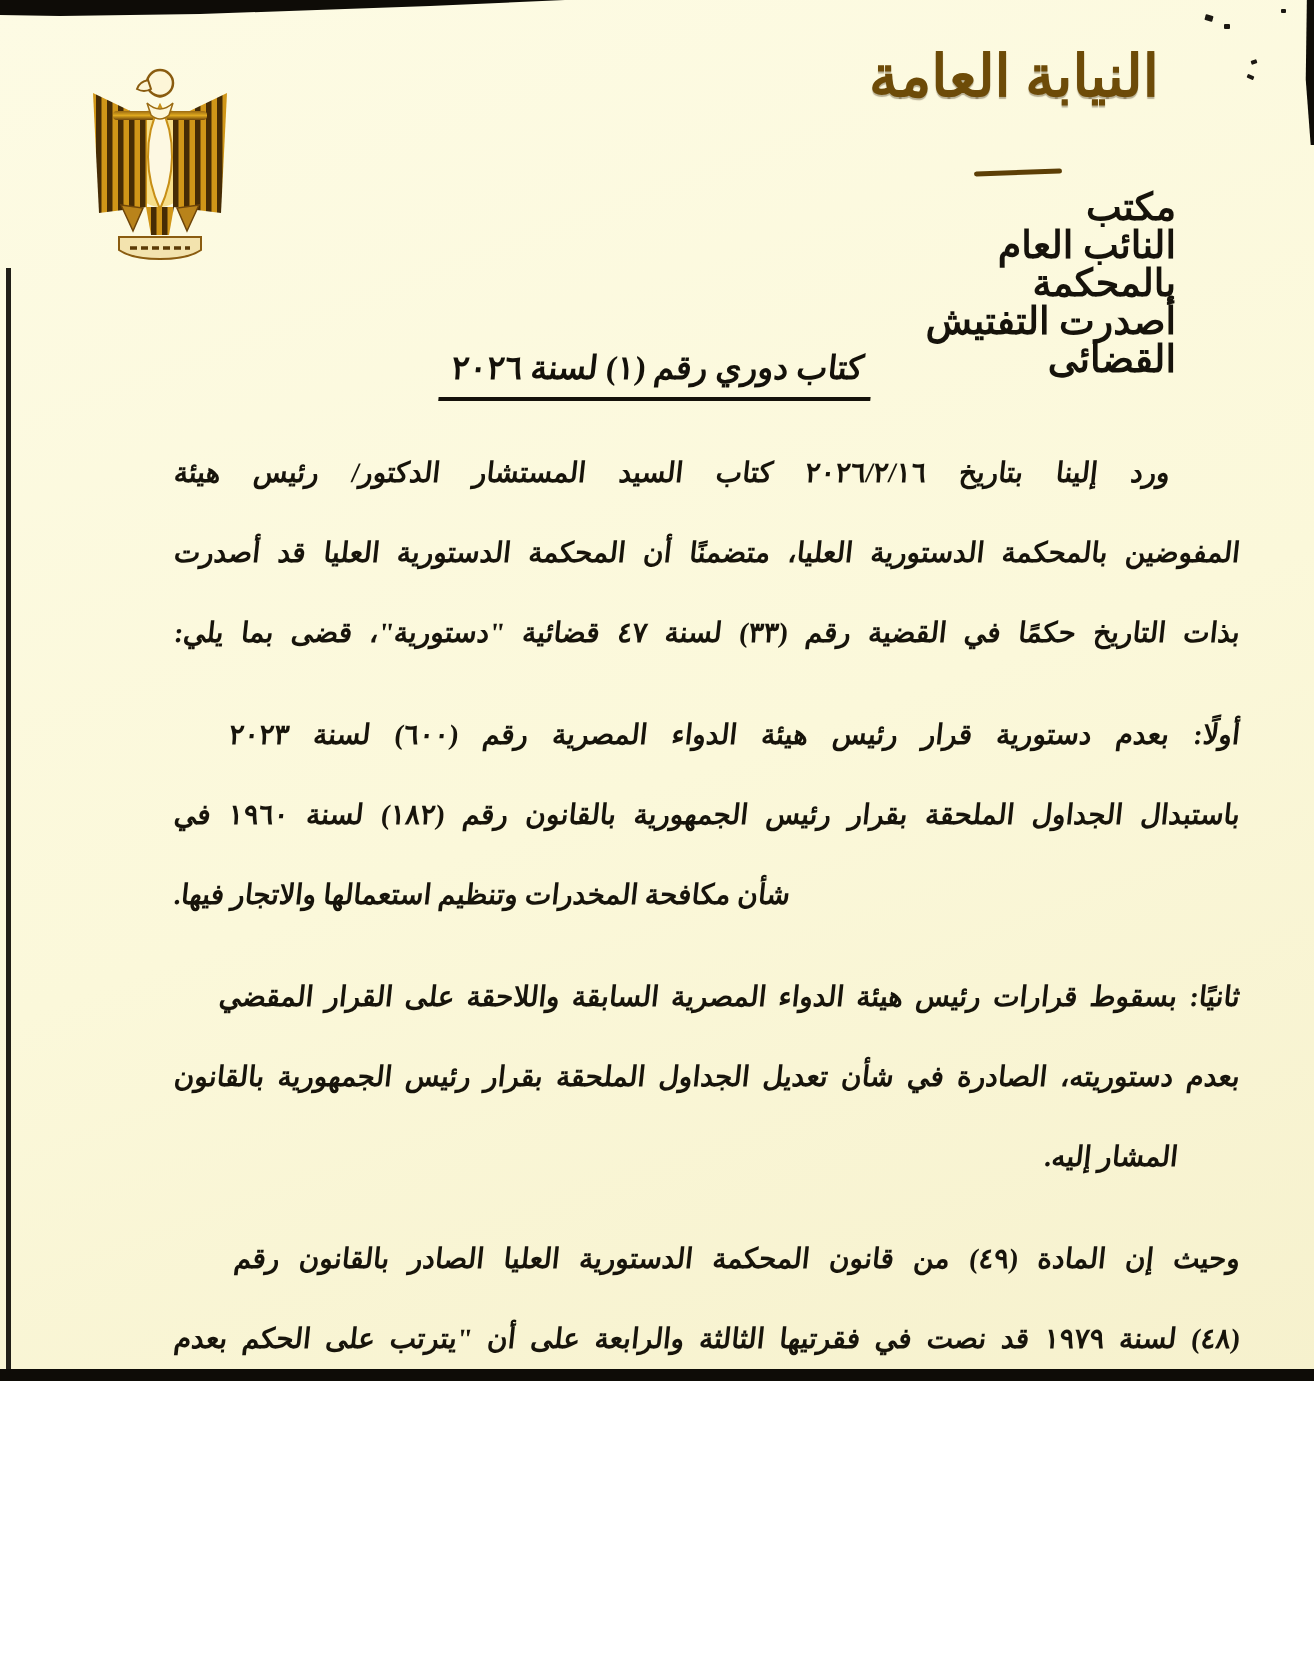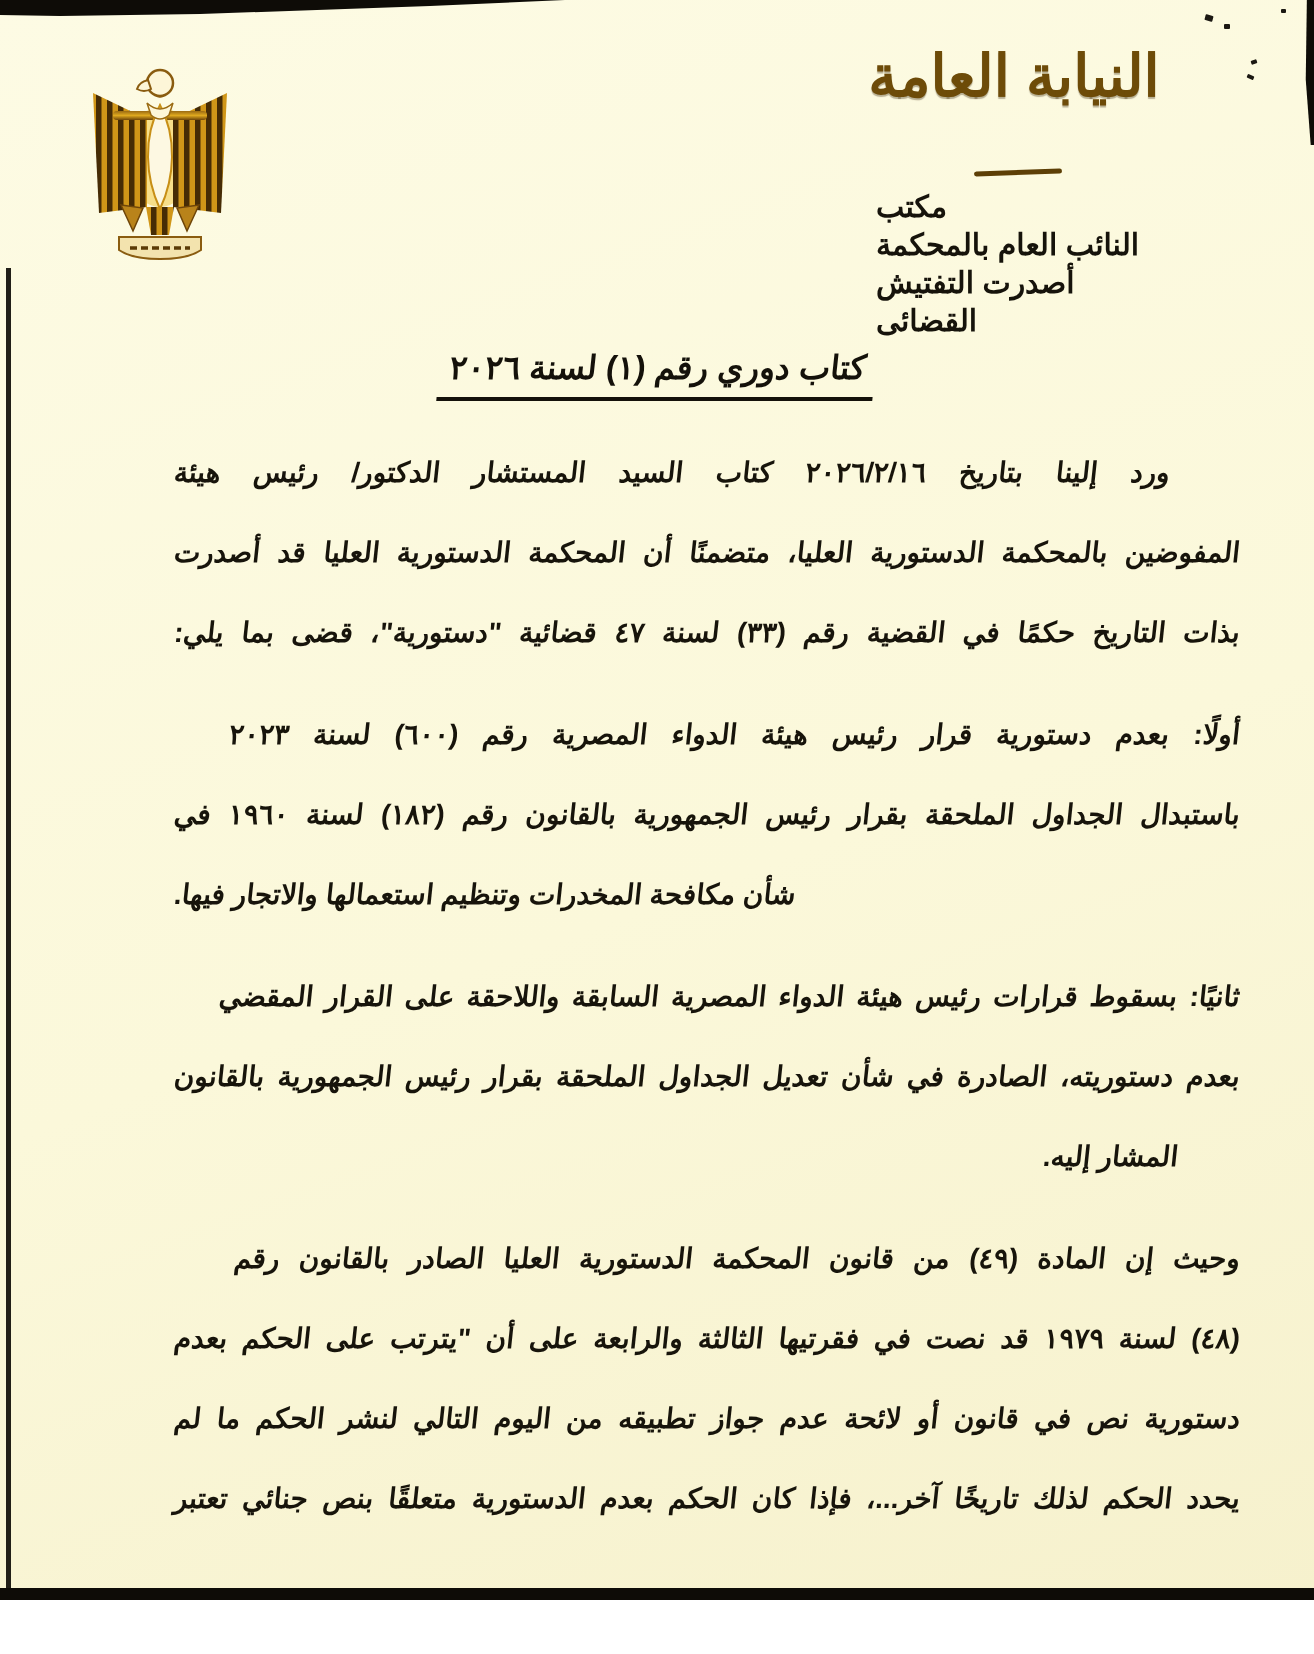--- a/index.html
+++ b/index.html
@@ -1,21 +1,21 @@
 <!DOCTYPE html>
 <html lang="ar"><head>
 <meta charset="utf-8">
 <style>
   html,body{margin:0;padding:0;}
   .page{
     position:relative;
-    width:1314px;height:1600px;
+    width:1314px;height:1381px;
     background:linear-gradient(160deg,#fdfbe4 0%,#fbf8da 55%,#f6f1cd 100%);
     overflow:hidden;
-    font-family:Liberation Sans, sans-serif;
+    font-family:Liberation Serif, serif;
     color:#17140b;
   }
 
   
   .art{position:absolute;background:#0e0c07;}
   .art-top{
     left:0;top:0;width:565px;height:17px;
     clip-path:polygon(0 0,565px 0,430px 6px,345px 9px,200px 14px,60px 16px,0 15px);
   }
   .art-right{
@@ -34,21 +34,21 @@
     text-align:center;font-size:58px;font-weight:bold;
     color:#6d4b08;text-shadow:0 2px 1px rgba(58,38,2,.35);
     letter-spacing:1px;direction:rtl;
   }
   .brand-underline{
     position:absolute;right:252px;top:170px;width:88px;height:5px;
     background:#5d3f06;border-radius:3px;transform:rotate(-2deg);
   }
   .office{
     position:absolute;right:138px;top:188px;width:300px;
-    text-align:left;font-weight:bold;font-size:30px;
+    text-align:right;font-weight:bold;font-size:38px;
     line-height:38px;color:#16130b;direction:rtl;
   }
 
   
   .title-wrap{position:absolute;top:348px;left:0;width:100%;text-align:center;}
   .title{
     display:inline-block;font-size:33px;font-weight:bold;color:#14110a;
     border-bottom:4px solid #14110a;padding:0 10px 10px;
     transform:skewX(-6deg);direction:rtl;
   }

